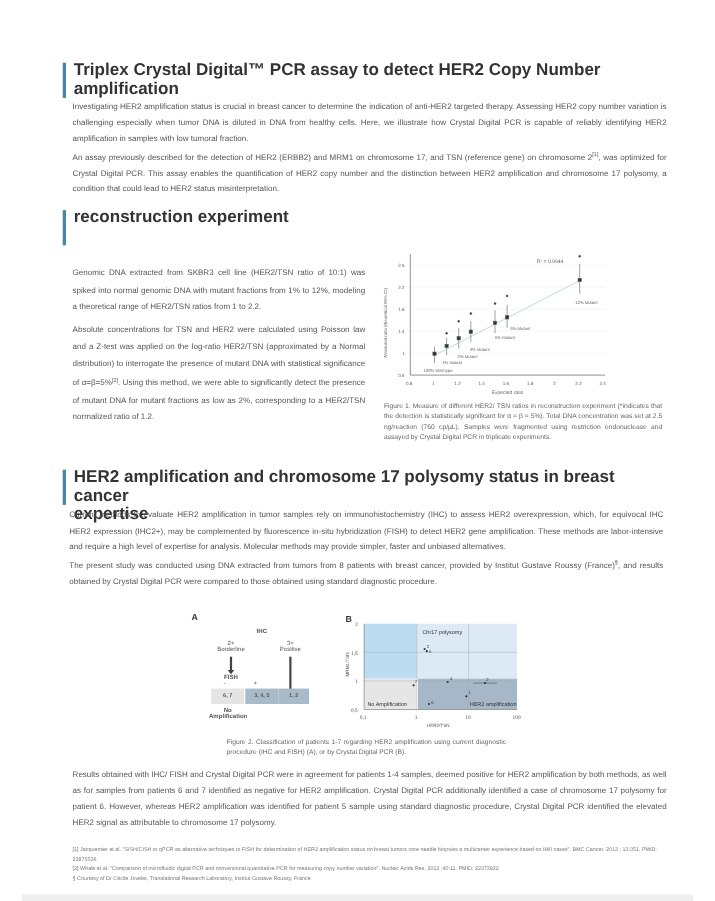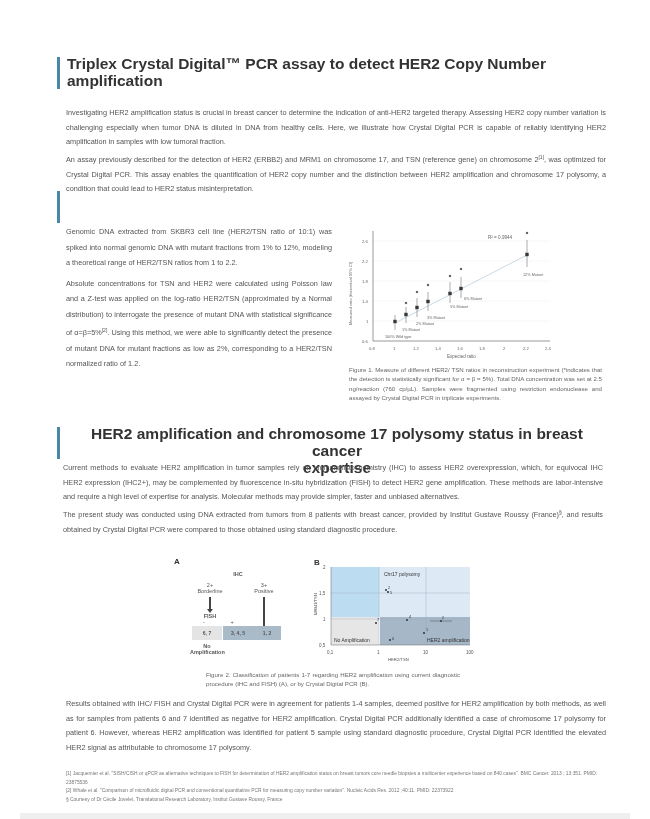--- a/index.html
+++ b/index.html
@@ -38,29 +38,30 @@
 </head>
 <body>
 
 <div class="page">
 
   <div class="section-title" style="top:55px;width:540px;">
     <span class="bar"></span>
     <div>Triplex Crystal Digital™ PCR assay to detect HER2 Copy Number</div>
     <div>amplification</div>
   </div>
-  <div class="para" style="left:66px;top:106px;width:540px;">
+  <div class="para" style="left:66px;top:90px;width:540px;">
     <span>Investigating HER2 amplification status is crucial in breast cancer to determine the indication of anti-HER2 targeted therapy. Assessing HER2 copy number variation is challenging especially when tumor DNA is diluted in DNA from healthy cells. Here, we illustrate how Crystal Digital PCR is capable of reliably identifying HER2 amplification in samples with low tumoral fraction.</span><br>
     <span>An assay previously described for the detection of HER2 (ERBB2) and MRM1 on chromosome 17, and TSN (reference gene) on chromosome 2</span><sup>[1]</sup><span>, was optimized for Crystal Digital PCR. This assay enables the quantification of HER2 copy number and the distinction between HER2 amplification and chromosome 17 polysomy, a condition that could lead to HER2 status misinterpretation.</span>
   </div>
 
   <div class="section-title" style="top:189px;width:540px;">
     <span class="bar"></span>
-  </div>
-  <div class="para" style="left:66px;top:224px;width:266px;line-height:15.6px;">
+    <div>reconstruction experiment</div>
+  </div>
+  <div class="para" style="left:66px;top:240px;width:266px;line-height:15.6px;">
     <div style="margin-bottom:5px;">Genomic DNA extracted from SKBR3 cell line (HER2/TSN ratio of 10:1) was spiked into normal genomic DNA with mutant fractions from 1% to 12%, modeling a theoretical range of HER2/TSN ratios from 1 to 2.2.</div>
     <span>Absolute concentrations for TSN and HER2 were calculated using Poisson law and a Z-test was applied on the log-ratio HER2/TSN (approximated by a Normal distribution) to interrogate the presence of mutant DNA with statistical significance of α=β=5%</span><sup>[2]</sup><span>. Using this method, we were able to significantly detect the presence of mutant DNA for mutant fractions as low as 2%, corresponding to a HER2/TSN normalized ratio of 1.2.</span>
   </div>
 
   <div class="fig1">
     <svg width="265" height="140" viewBox="0 0 265 140">
       <g font-size="4.2">
 
         <line x1="33" y1="16" x2="210" y2="16" stroke="#eee" stroke-width="0.5"></line>
         <line x1="33" y1="36" x2="210" y2="36" stroke="#eee" stroke-width="0.5"></line>
@@ -120,21 +121,21 @@
         <text x="76" y="100" font-size="3.8">2% Mutant</text>
         <text x="87" y="94" font-size="3.8">3% Mutant</text>
         <text x="110" y="83" font-size="3.8">5% Mutant</text>
         <text x="124" y="75" font-size="3.8">6% Mutant</text>
         <text x="183" y="51" font-size="3.8">12% Mutant</text>
       </g>
     </svg>
   </div>
   <div class="caption" style="left:349px;top:365px;width:253px;">Figure 1. Measure of different HER2/ TSN ratios in reconstruction experiment (*indicates that the detection is statistically significant for α = β = 5%). Total DNA concentration was set at 2.5 ng/reaction (760 cp/µL). Samples were fragmented using restriction endonuclease and assayed by Crystal Digital PCR in triplicate experiments.</div>
 
-  <div class="section-title" style="top:425px;width:540px;text-align:center;">
+  <div class="section-title" style="top:425px;width:540px;">
     <span class="bar"></span>
     <div>HER2 amplification and chromosome 17 polysomy status in breast cancer</div>
     <div>expertise</div>
   </div>
   <div class="para" style="left:63px;top:461px;width:540px;">
     <span>Current methods to evaluate HER2 amplification in tumor samples rely on immunohistochemistry (IHC) to assess HER2 overexpression, which, for equivocal IHC HER2 expression (IHC2+), may be complemented by fluorescence in-situ hybridization (FISH) to detect HER2 gene amplification. These methods are labor-intensive and require a high level of expertise for analysis. Molecular methods may provide simpler, faster and unbiased alternatives.</span><br>
     <span>The present study was conducted using DNA extracted from tumors from 8 patients with breast cancer, provided by Institut Gustave Roussy (France)</span><sup>§</sup><span>, and results obtained by Crystal Digital PCR were compared to those obtained using standard diagnostic procedure.</span>
   </div>
 
   <div class="fig2a">

